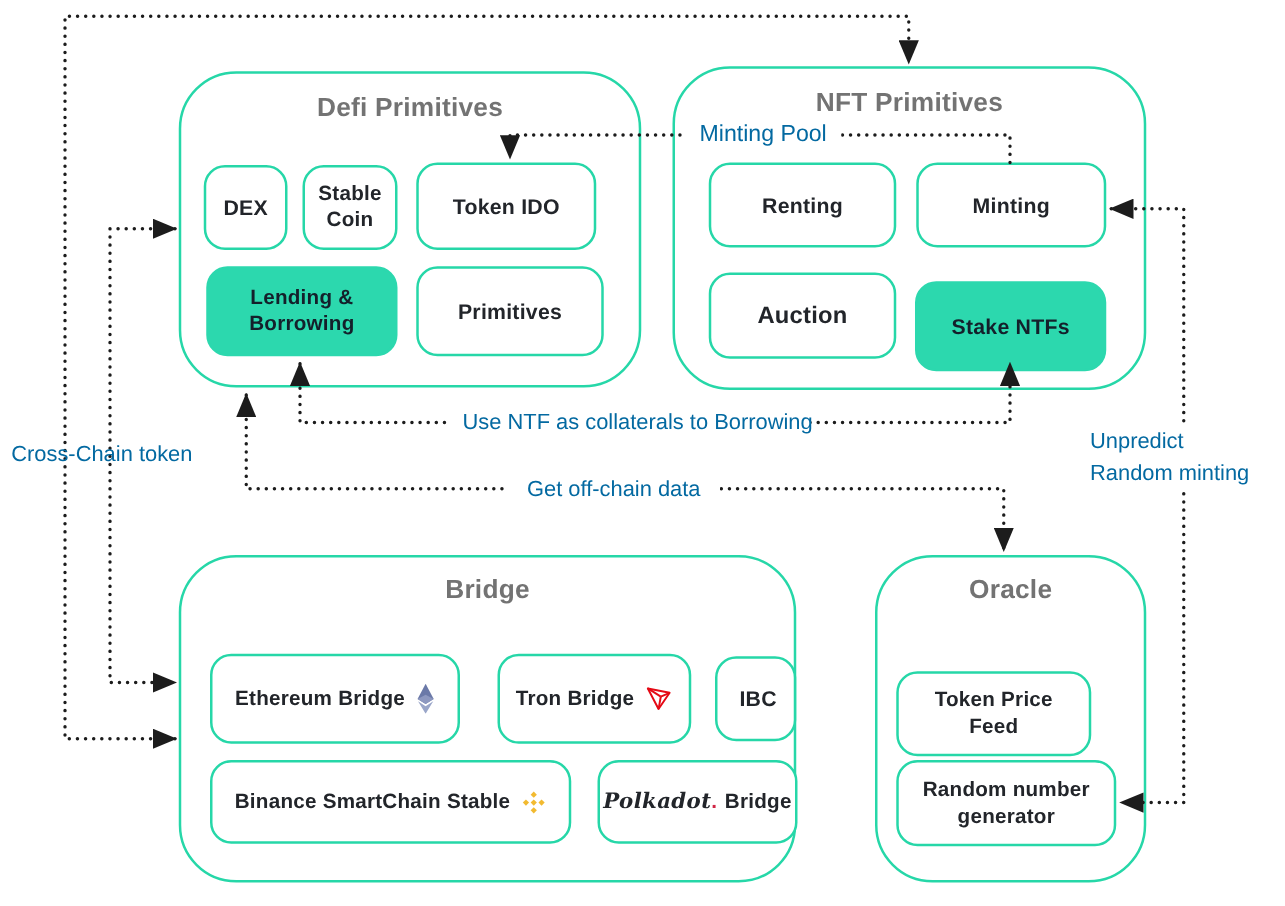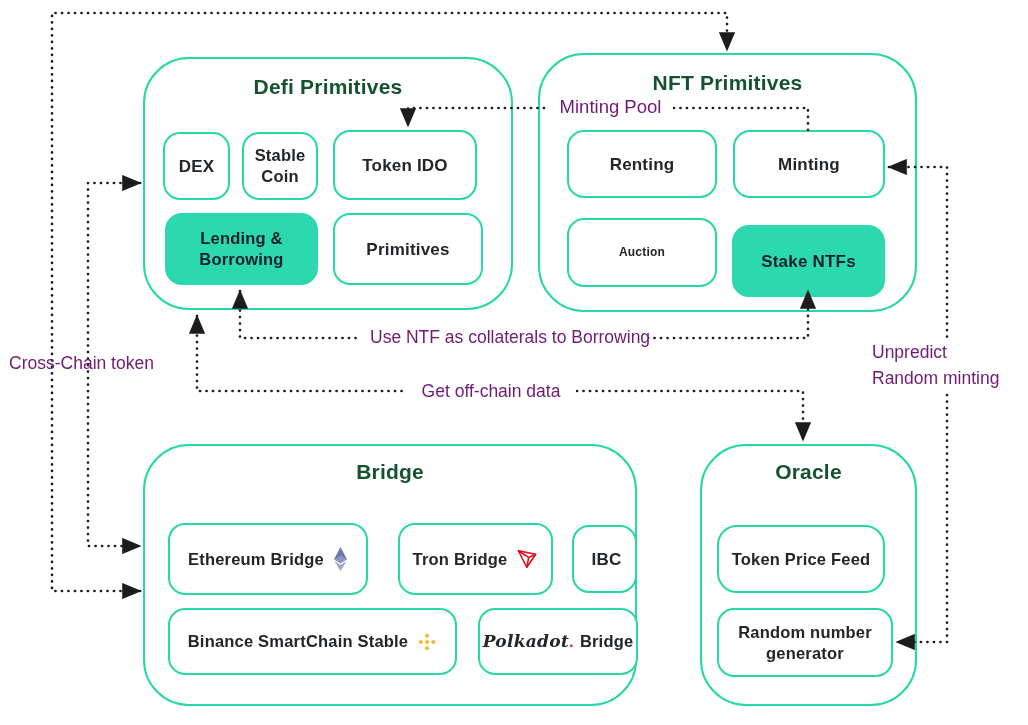--- a/index.html
+++ b/index.html
@@ -7,36 +7,36 @@
     position:relative;width:1028px;height:725px;background:#ffffff;overflow:hidden;
     font-family:"Liberation Sans",sans-serif;
   }
   
   .container{
     position:absolute;border:2px solid #26d7a8;border-radius:46px;background:#ffffff;
     box-sizing:border-box;
   }
   .container-title{
     position:absolute;width:100%;text-align:center;
-    font-size:21px;font-weight:bold;color:#14532d;letter-spacing:.2px;
+    font-size:21px;font-weight:bold;color:#737373;letter-spacing:.2px;
   }
   
   .box{
     position:absolute;border:2px solid #26d7a8;border-radius:17px;background:#ffffff;
     box-sizing:border-box;display:flex;align-items:center;justify-content:center;
     font-size:16.5px;font-weight:bold;color:#22252a;text-align:center;line-height:21px;
     letter-spacing:.2px;padding:4px 8px;
   }
   .box.highlight{background:#2cd8ae;border-color:#2cd8ae;color:#14202b;}
   .box .icon{margin-left:9px;display:inline-flex;align-items:center;}
   
   svg.wires{position:absolute;left:0;top:0;z-index:5;pointer-events:none;}
   
   .edge-label{
-    position:absolute;z-index:6;color:#701a75;font-size:17.5px;line-height:26px;
+    position:absolute;z-index:6;color:#0369a1;font-size:17.5px;line-height:26px;
     white-space:nowrap;
   }
   .edge-label.masked{background:#ffffff;padding:0 10px;}
   .center{text-align:center;}
   
   .pd-script{font-family:"DejaVu Serif",serif;font-style:italic;font-weight:600;font-size:17px;letter-spacing:.3px;}
   .pd-dot{color:#d02545;font-weight:bold;margin:0 1px 0 0;}
   .pd-bold{font-weight:bold;margin-left:5px;}
 </style>
 </head>
@@ -51,21 +51,21 @@
   <div class="box" style="left:242px;top:132px;width:76px;height:68px;">Stable Coin</div>
   <div class="box" style="left:333px;top:130px;width:144px;height:70px;font-size:17px;">Token IDO</div>
   <div class="box highlight" style="left:165px;top:213px;width:153px;height:72px;">Lending &amp; Borrowing</div>
   <div class="box" style="left:333px;top:213px;width:150px;height:72px;font-size:17px;">Primitives</div>
 
   <div class="container" style="left:538px;top:53px;width:379px;height:259px;">
     <div class="container-title" style="top:16px;">NFT Primitives</div>
   </div>
   <div class="box" style="left:567px;top:130px;width:150px;height:68px;font-size:17px;">Renting</div>
   <div class="box" style="left:733px;top:130px;width:152px;height:68px;font-size:17px;">Minting</div>
-  <div class="box" style="left:567px;top:218px;width:150px;height:69px;font-size:12px;">Auction</div>
+  <div class="box" style="left:567px;top:218px;width:150px;height:69px;font-size:19px;">Auction</div>
   <div class="box highlight" style="left:732px;top:215px;width:153px;height:72px;font-size:17px;margin-top:10px;">Stake NTFs</div>
 
   <div class="container" style="left:143px;top:444px;width:494px;height:262px;">
     <div class="container-title" style="top:14px;">Bridge</div>
   </div>
   <div class="box" style="left:168px;top:523px;width:200px;height:72px;">
     <span>Ethereum Bridge</span>
     <span class="icon">
       <svg width="15" height="24" viewBox="0 0 16 26">
         <polygon points="8,0 15,13.2 8,17.6 1,13.2" fill="#6b79a8"></polygon>
@@ -100,21 +100,21 @@
   </div>
   <div class="box" style="left:478px;top:608px;width:160px;height:67px;">
     <span class="pd-script">Polkadot</span>
       <span class="pd-dot">.</span>
       <span class="pd-bold">Bridge</span>
   </div>
 
   <div class="container" style="left:700px;top:444px;width:217px;height:262px;">
     <div class="container-title" style="top:14px;">Oracle</div>
   </div>
-  <div class="box" style="left:717px;top:525px;width:168px;height:68px;border-radius:20px;">Token Price Feed</div>
+  <div class="box" style="left:717px;top:537px;width:156px;height:68px;">Token Price Feed</div>
   <div class="box" style="left:717px;top:608px;width:176px;height:69px;">Random number generator</div>
 
   <svg class="wires" width="1028" height="725" viewBox="0 0 1028 725">
     <defs>
       <marker id="ah" markerWidth="7.2" markerHeight="6" refX="6.6" refY="3" orient="auto-start-reverse">
         <path d="M0,0 L7.2,3 L0,6 Z" fill="#1c1c1c"></path>
       </marker>
     </defs>
     <g fill="none" stroke="#1c1c1c" stroke-width="2.7" stroke-linecap="round" stroke-dasharray="0.1 6.4">
 

